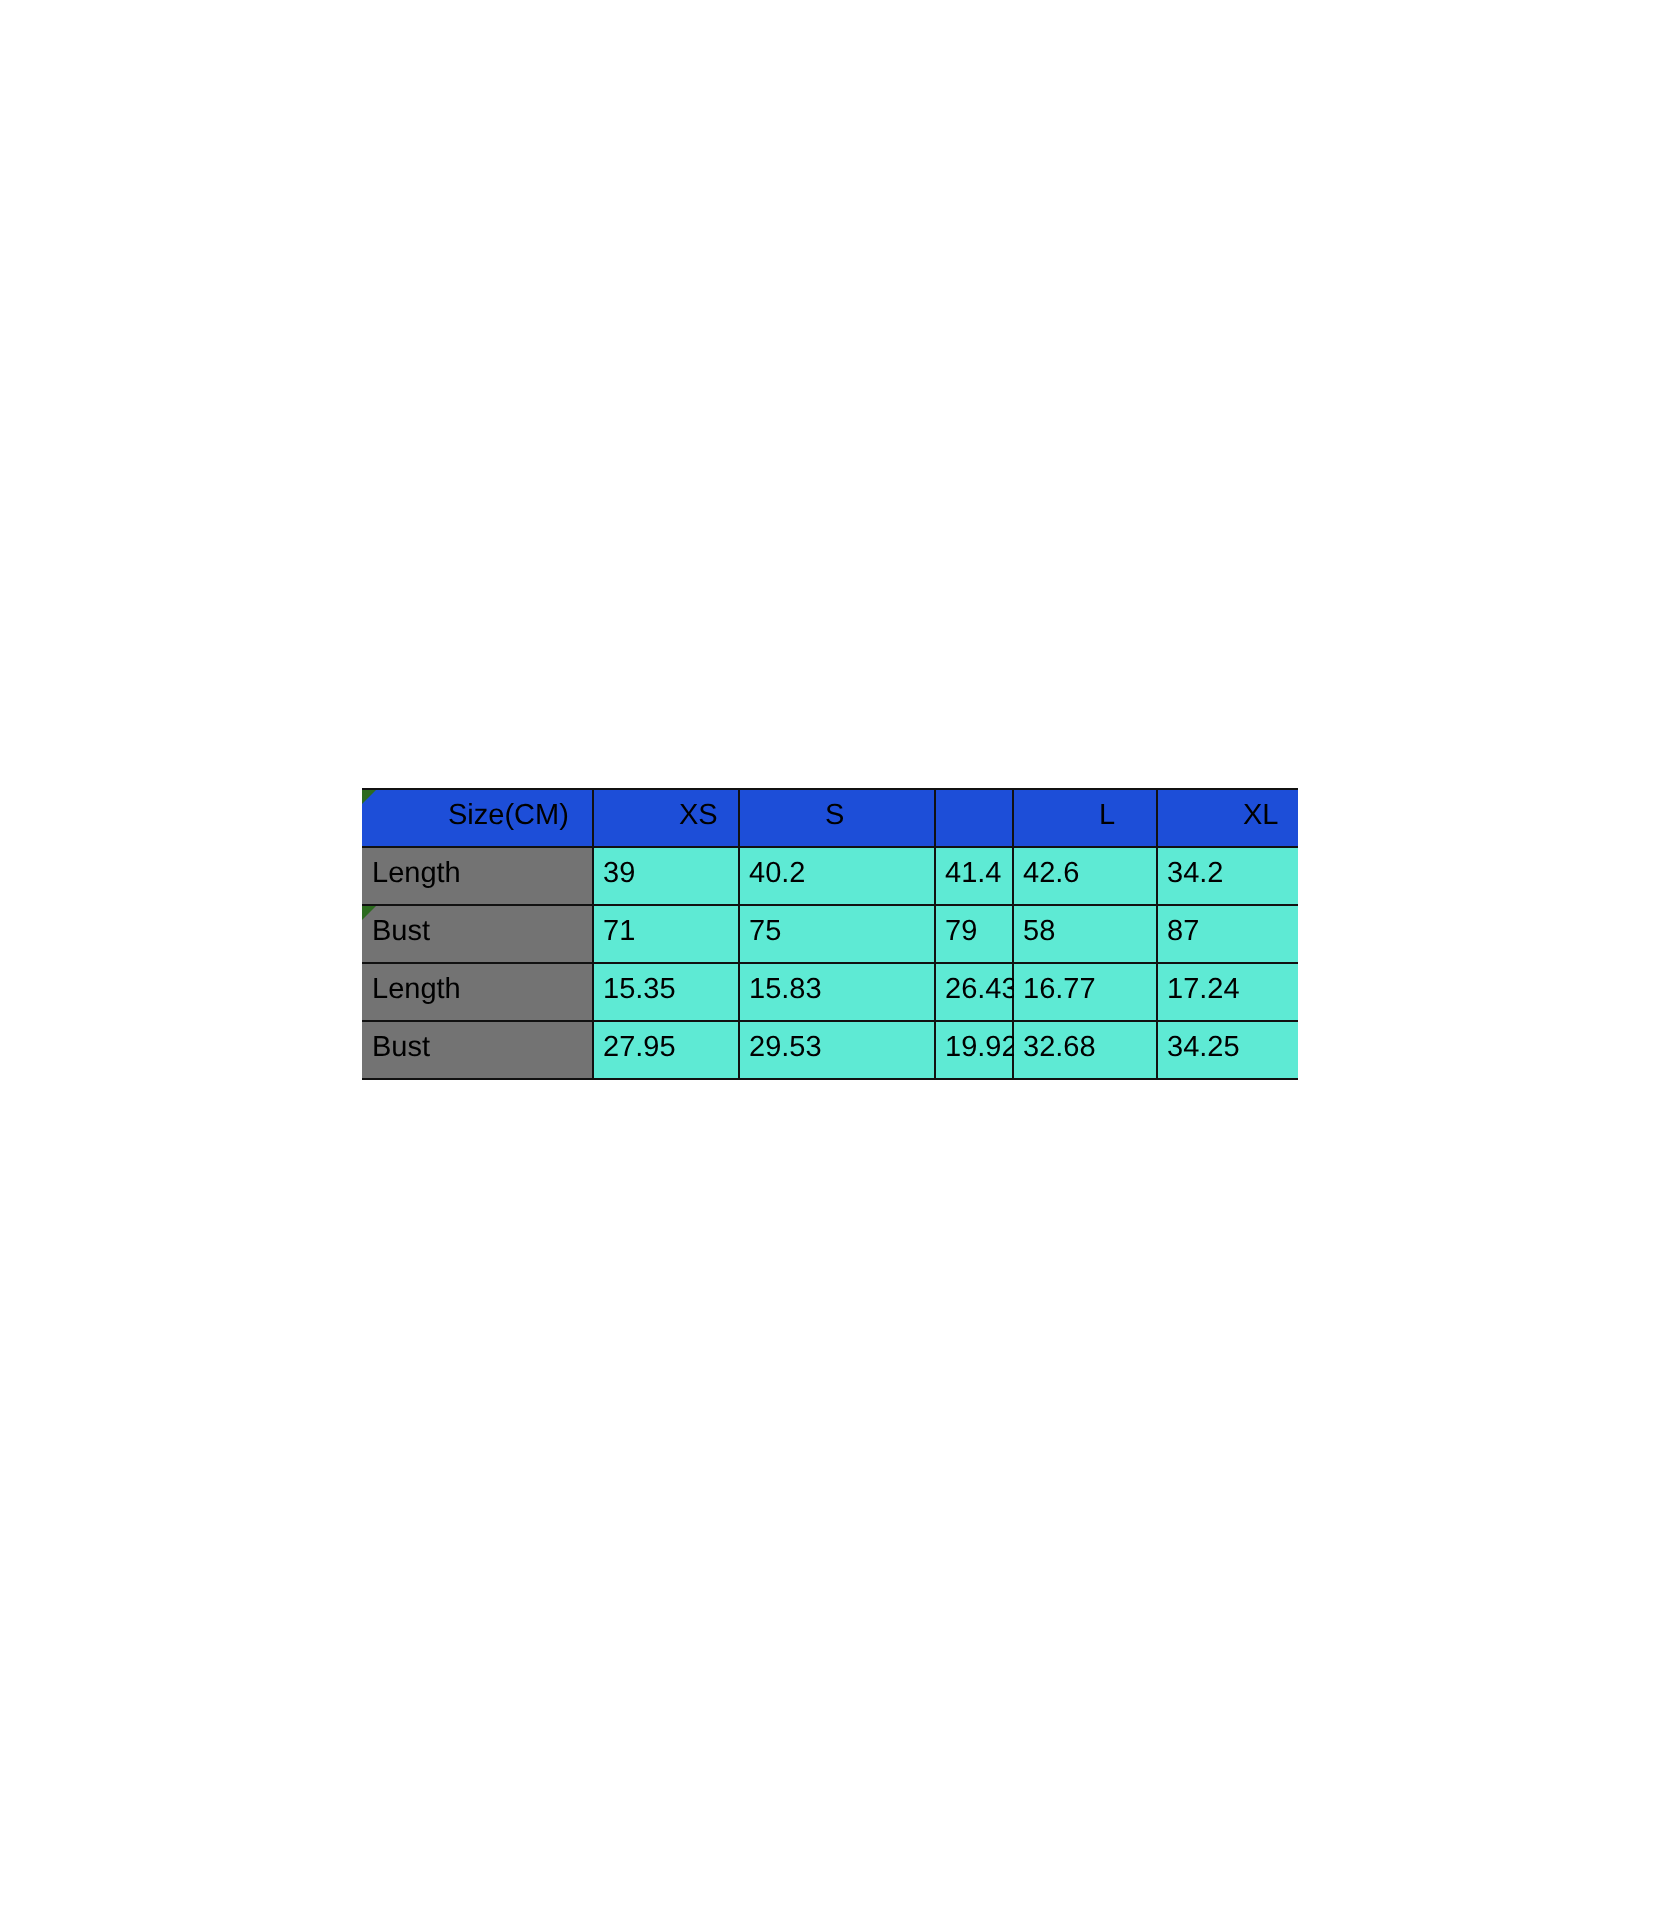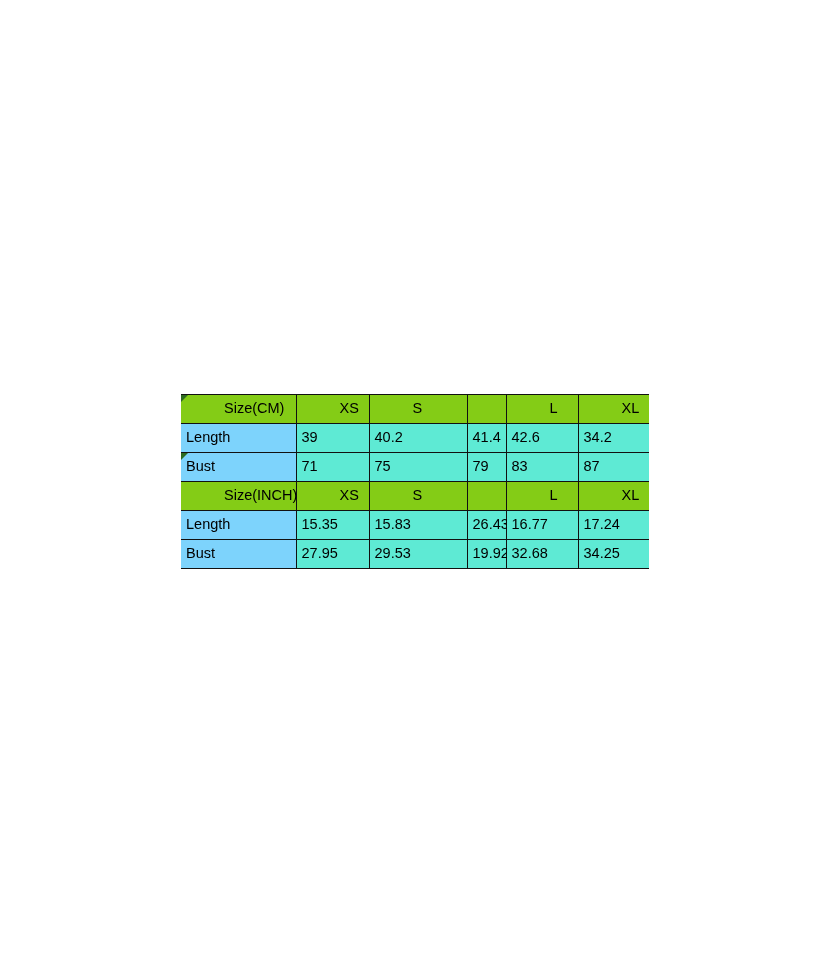--- a/index.html
+++ b/index.html
@@ -48,27 +48,27 @@
     border-right: 1.4px solid #111111;
     border-left: none;
     white-space: nowrap;
     overflow: visible;
     background: #5eead4;
     position: relative;
   }
 
   
   table.size-chart td.label {
-    background: #7dd3fc;
+    background: #737373;
     border-right: 1.4px solid #111111;
     font-weight: 400;
   }
 
   table.size-chart tr.header-row td {
-    background: #84cc16;
+    background: #1d4ed8;
     padding-left: 43px;
   }
 
   
   table.size-chart td.last {
     border-right: none;
     margin-left: 48px;
   }
 
   
@@ -111,30 +111,22 @@
           <td><span>40.2</span></td>
           <td><span>41.4</span></td>
           <td><span>42.6</span></td>
           <td class="last"><span>34.2</span></td>
         </tr>
         <tr class="data-row">
           <td class="label"><span class="note-marker"></span><span>Bust</span></td>
           <td><span>71</span></td>
           <td><span>75</span></td>
           <td><span>79</span></td>
-          <td><span>83</span></td>
+          <td><span>58</span></td>
           <td class="last"><span>87</span></td>
-        </tr>
-        <tr class="header-row">
-          <td class="label"><span>Size(INCH)</span></td>
-          <td><span>XS</span></td>
-          <td><span>S</span></td>
-          <td><span>M</span></td>
-          <td><span>L</span></td>
-          <td class="last"><span>XL</span></td>
         </tr>
         <tr class="data-row">
           <td class="label"><span>Length</span></td>
           <td><span>15.35</span></td>
           <td><span>15.83</span></td>
           <td><span>26.43</span></td>
           <td><span>16.77</span></td>
           <td class="last"><span>17.24</span></td>
         </tr>
         <tr class="data-row">

